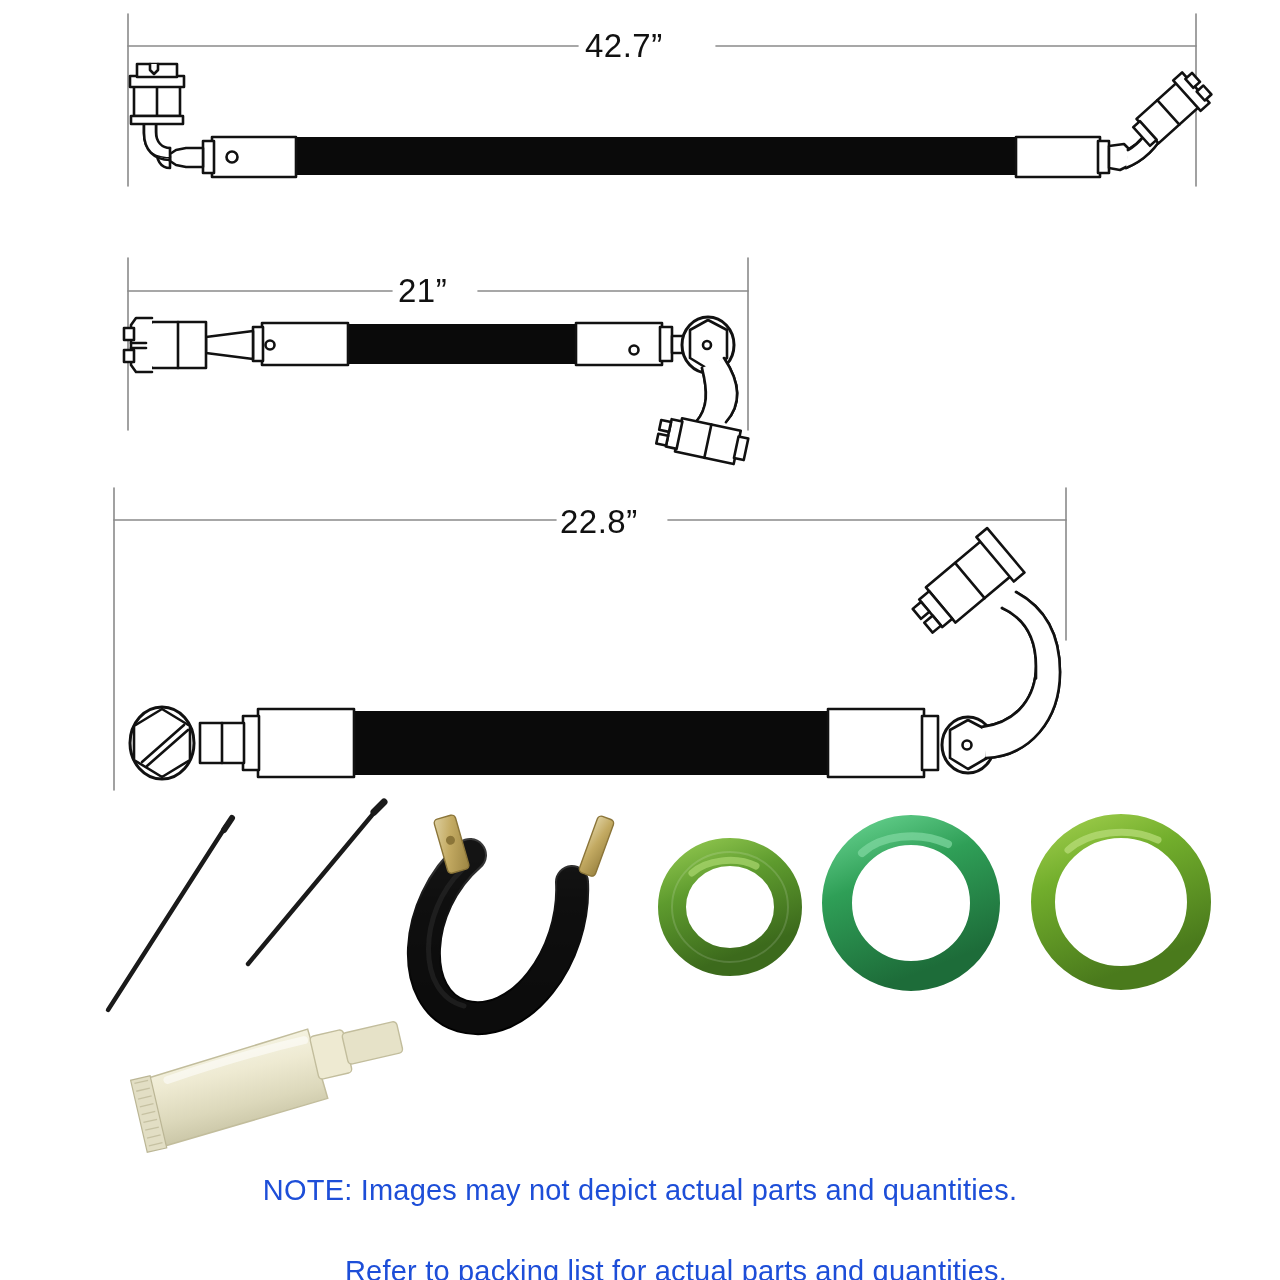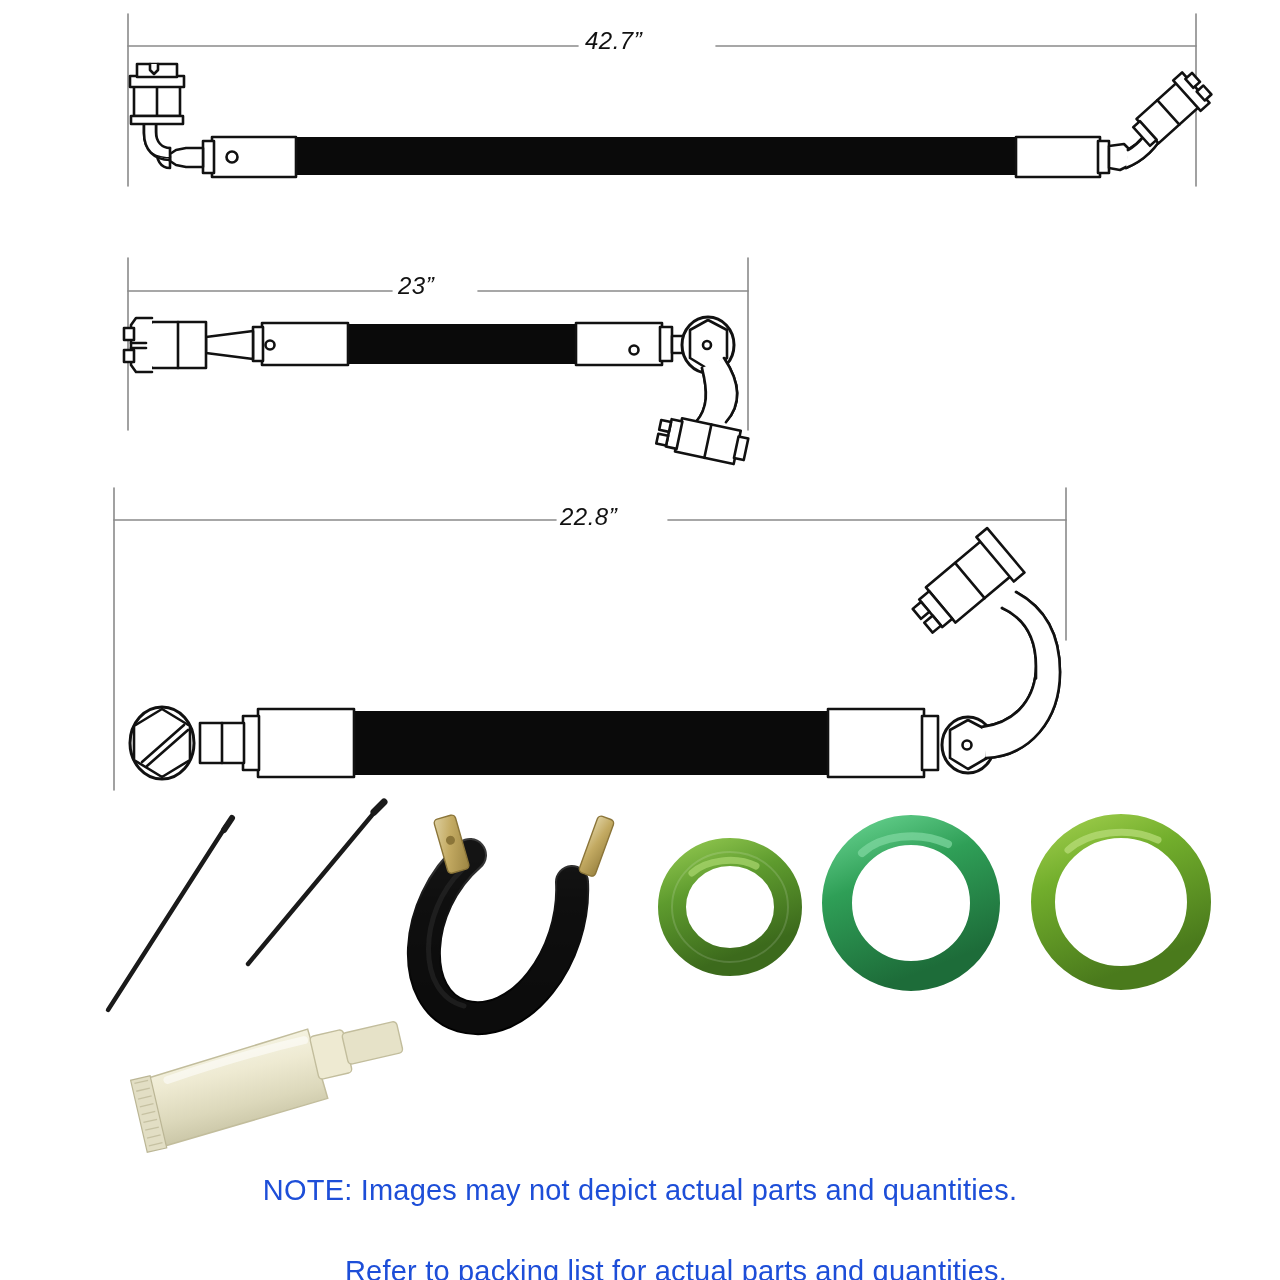--- a/index.html
+++ b/index.html
@@ -22,26 +22,25 @@
     position: absolute;
     left: 0;
     top: 0;
     width: 1280px;
     height: 1280px;
   }
   
   .dim-label {
     position: absolute;
     font-family: "Liberation Sans", sans-serif;
-    font-size: 24px;
+    font-size: 33px;
     color: #111111;
     letter-spacing: 0.5px;
     white-space: nowrap;
     text-align: center;
-    font-style: italic;
   }
   #dim-1-label { left: 585px; top: 27px; }
   #dim-2-label { left: 398px; top: 272px; }
   #dim-3-label { left: 560px; top: 503px; }
 
   .note-block {
     position: absolute;
     left: 0;
     top: 1172px;
     width: 1280px;
@@ -305,21 +304,21 @@
         </g>
         <rect x="318" y="1048" width="34" height="44" rx="4" fill="#eeead2" stroke="#c2bd9c" stroke-width="1.4"></rect>
         <rect x="350" y="1052" width="56" height="32" rx="4" fill="#e6e2c8" stroke="#c2bd9c" stroke-width="1.4"></rect>
         <path d="M170 1058 C230 1052 280 1050 312 1050" fill="none" stroke="#ffffff" stroke-width="8" opacity="0.55" stroke-linecap="round"></path>
       </g>
     </g>
   </svg>
 
   <div class="dim-label" id="dim-1-label">42.7”</div>
 
-  <div class="dim-label" id="dim-2-label">23”</div>
+  <div class="dim-label" id="dim-2-label">21”</div>
 
   <div class="dim-label" id="dim-3-label">22.8”</div>
 
   <div class="note-block">
     <span class="note-line">NOTE: Images may not depict actual parts and quantities.</span>
     <span class="note-line second">Refer to packing list for actual parts and quantities.</span>
   </div>
 
 </div>
 

